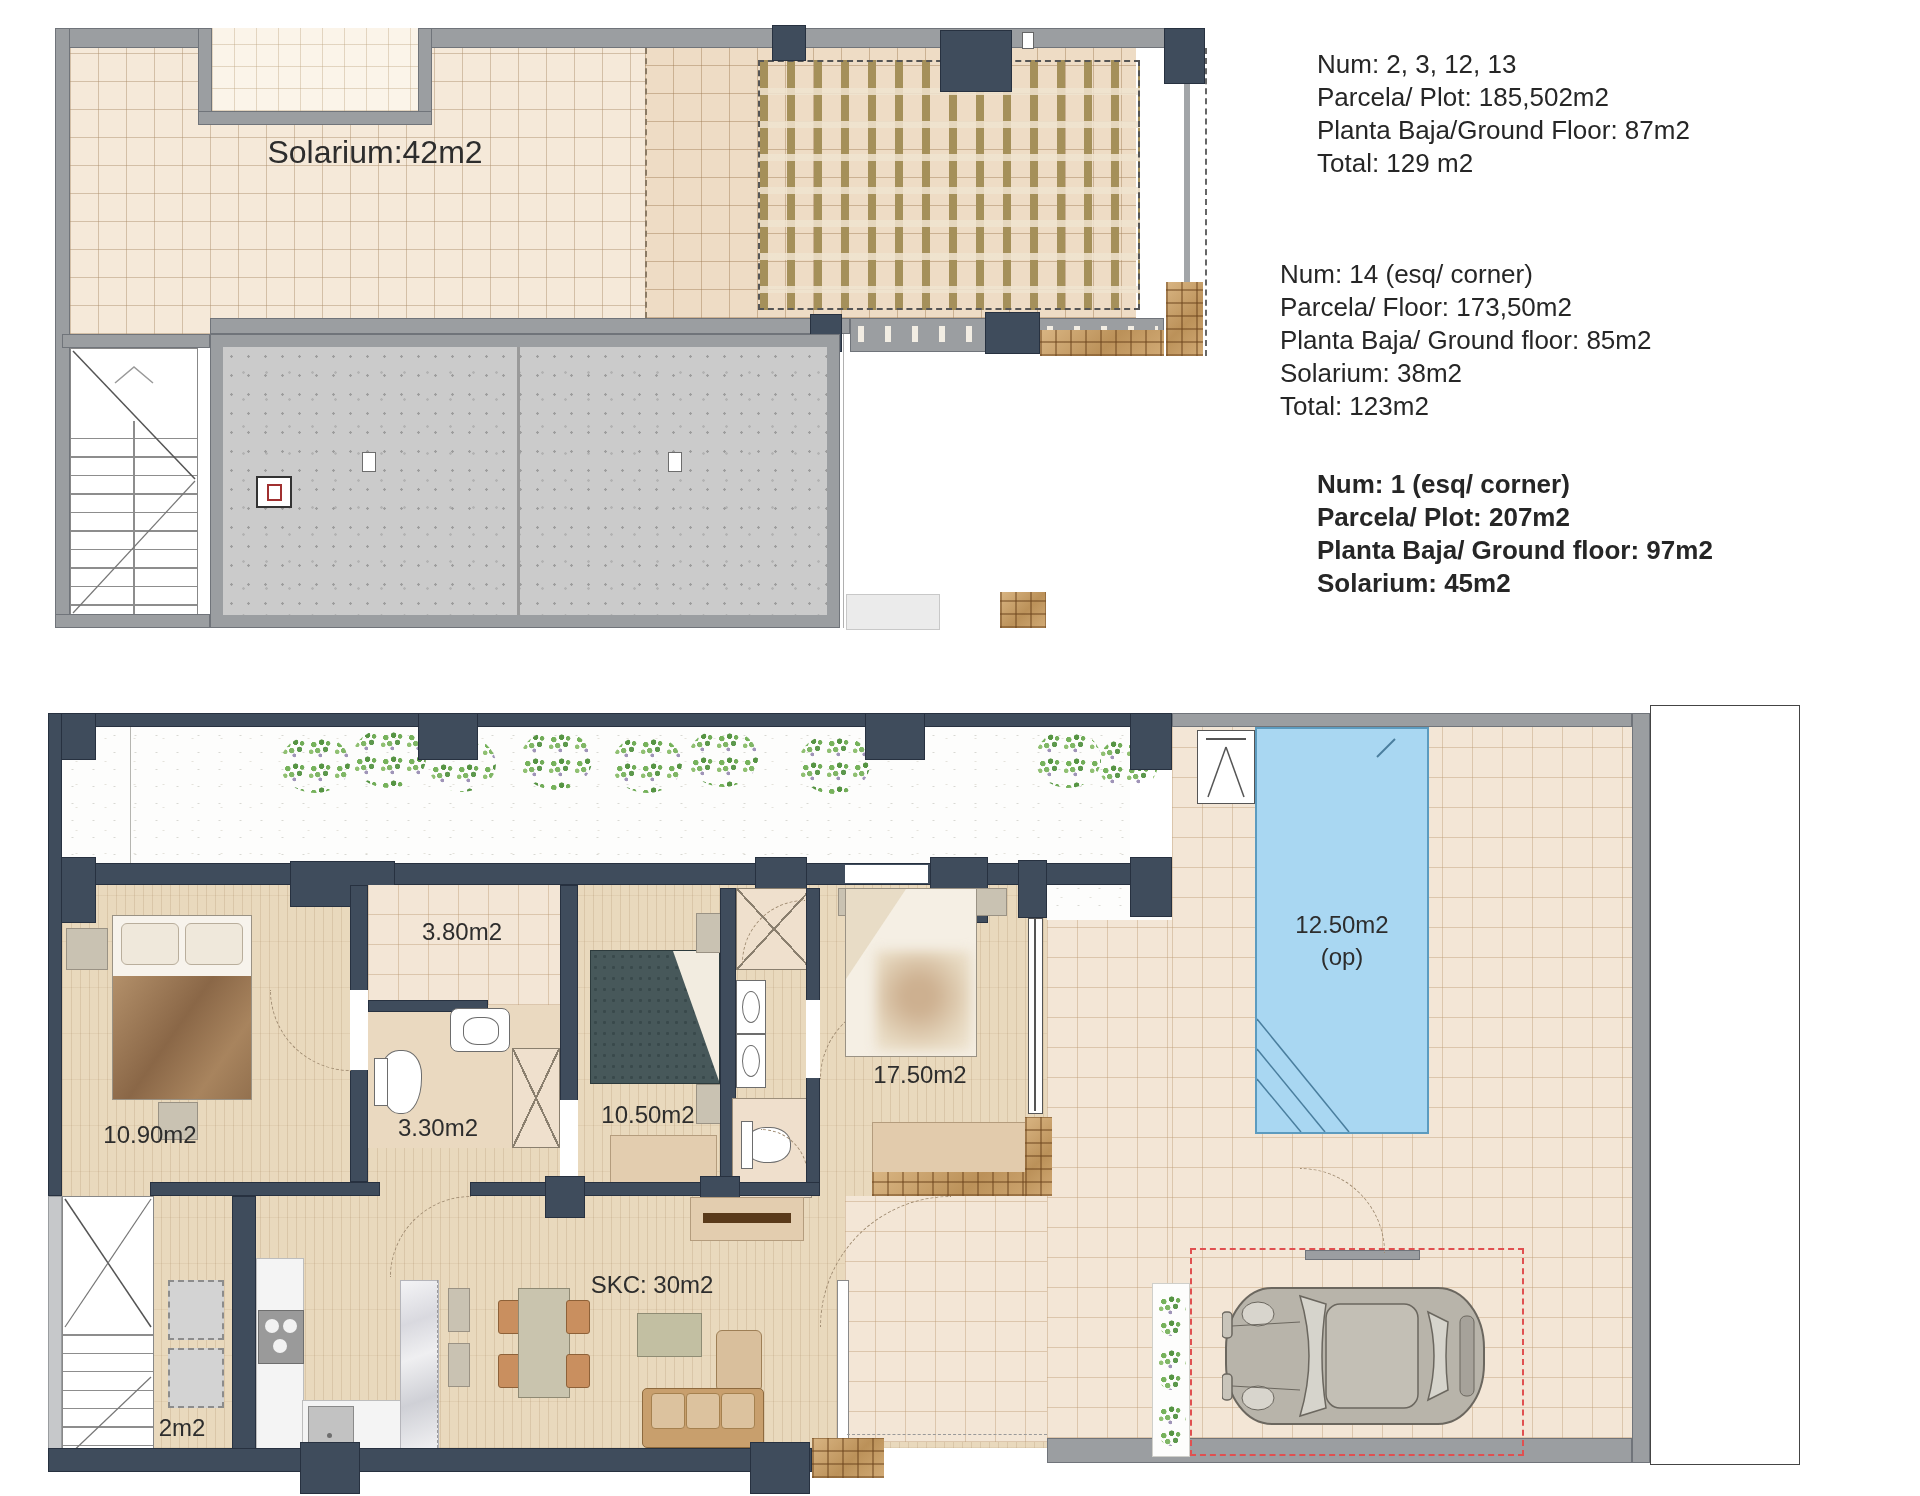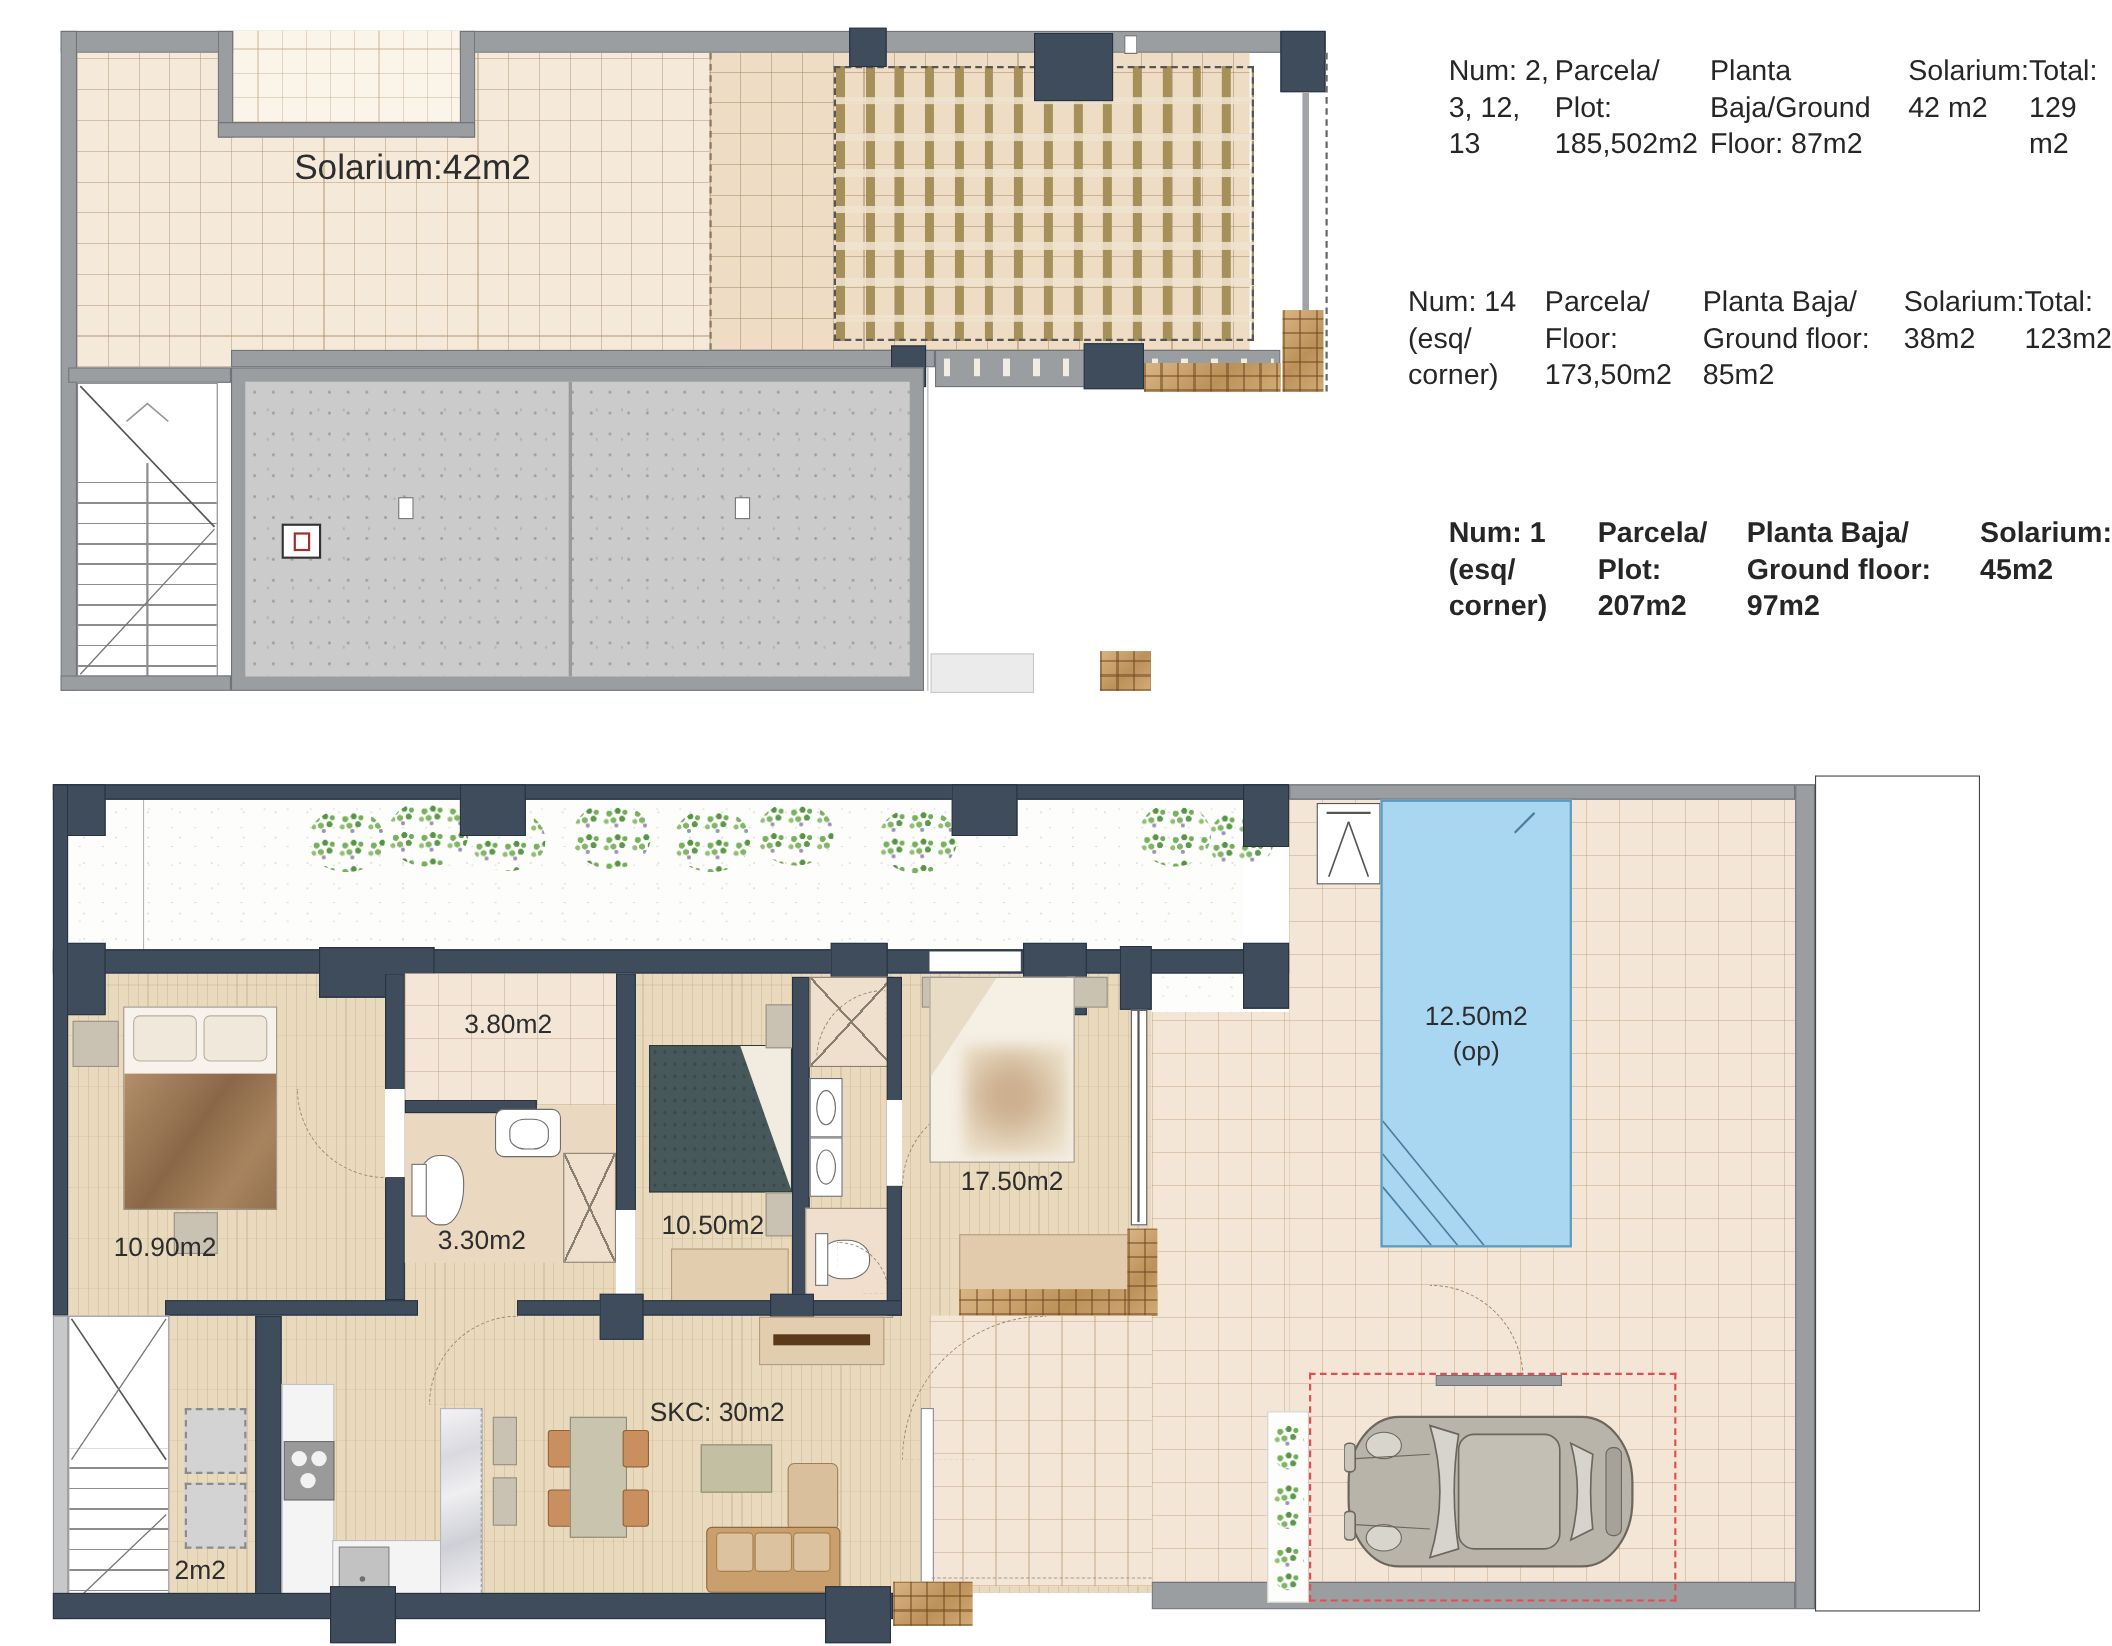--- a/index.html
+++ b/index.html
@@ -46,21 +46,21 @@
   .treads{background-image:repeating-linear-gradient(180deg,transparent 0 17px,#8d8d8d 17px 18.5px);}
   .arc{border:1.6px dashed #a08c72;border-top:none;border-right:none;border-radius:0 0 0 100%;}
   .lbl{white-space:nowrap;transform:translate(-50%,-50%);font-size:24px;color:#2d2d2d;}
   .slats{background-image:
       repeating-linear-gradient(180deg,rgba(245,236,220,0) 0 26px,rgba(240,228,208,.85) 26px 33px),
       repeating-linear-gradient(90deg,#a5905a 0 8px,transparent 8px 27px);}
   .stubs{background-image:repeating-linear-gradient(90deg,#f2ede3 0 6px,transparent 6px 27px);}
   .pillow{background:#efe8db;border:1px solid #b9ae9c;border-radius:6px;}
   .night{background:#c9c2b2;border:1px solid #9a9284;}
   .fixt{background:#ffffff;border:1.5px solid #6d6d6d;}
-  .info-block{display:flex;flex-direction:row;font-size:26px;line-height:33px;color:#262626;}
+  .info-block{display:flex;flex-direction:column;font-size:26px;line-height:33px;color:#262626;}
   .plant{border-radius:50%;background-image:
       radial-gradient(circle at 30% 40%,#6fae53 2.5px,transparent 3px),
       radial-gradient(circle at 60% 30%,#4e8f3a 2.5px,transparent 3px),
       radial-gradient(circle at 45% 65%,#7ab35f 2.5px,transparent 3px),
       radial-gradient(circle at 75% 60%,#559344 2.5px,transparent 3px),
       radial-gradient(circle at 20% 70%,#8bbd6b 2px,transparent 2.6px),
       radial-gradient(circle at 85% 35%,#6aa850 2px,transparent 2.6px),
       radial-gradient(circle at 55% 85%,#9b8fb5 1.6px,transparent 2.2px);
       background-size:26px 24px;opacity:.95;}
   .dash-red{border:2.5px dashed #e05050;}
@@ -127,21 +127,20 @@
   <div class="abs" style="left:843px;top:334px;width:1px;height:294px;background:#b0b0b0;"></div>
   <div class="abs" style="left:846px;top:594px;width:92px;height:34px;background:#ebebeb;border:1px solid #c8c8c8;"></div>
   <div class="abs brick" style="left:1000px;top:592px;width:46px;height:36px;"></div>
 </div>
 
 <div class="layer">
   <div class="abs info-block" style="left:1317px;top:48px;">
     <div>Num: 2, 3, 12, 13</div>
     <div>Parcela/ Plot: 185,502m2</div>
     <div>Planta Baja/Ground Floor: 87m2</div>
-    <div>Solarium: 42 m2</div>
     <div>Total: 129 m2</div>
   </div>
   <div class="abs info-block" style="left:1280px;top:258px;">
     <div>Num: 14 (esq/ corner)</div>
     <div>Parcela/ Floor: 173,50m2</div>
     <div>Planta Baja/ Ground floor: 85m2</div>
     <div>Solarium: 38m2</div>
     <div>Total: 123m2</div>
   </div>
   <div class="abs info-block" style="left:1317px;top:468px;font-weight:bold;">

